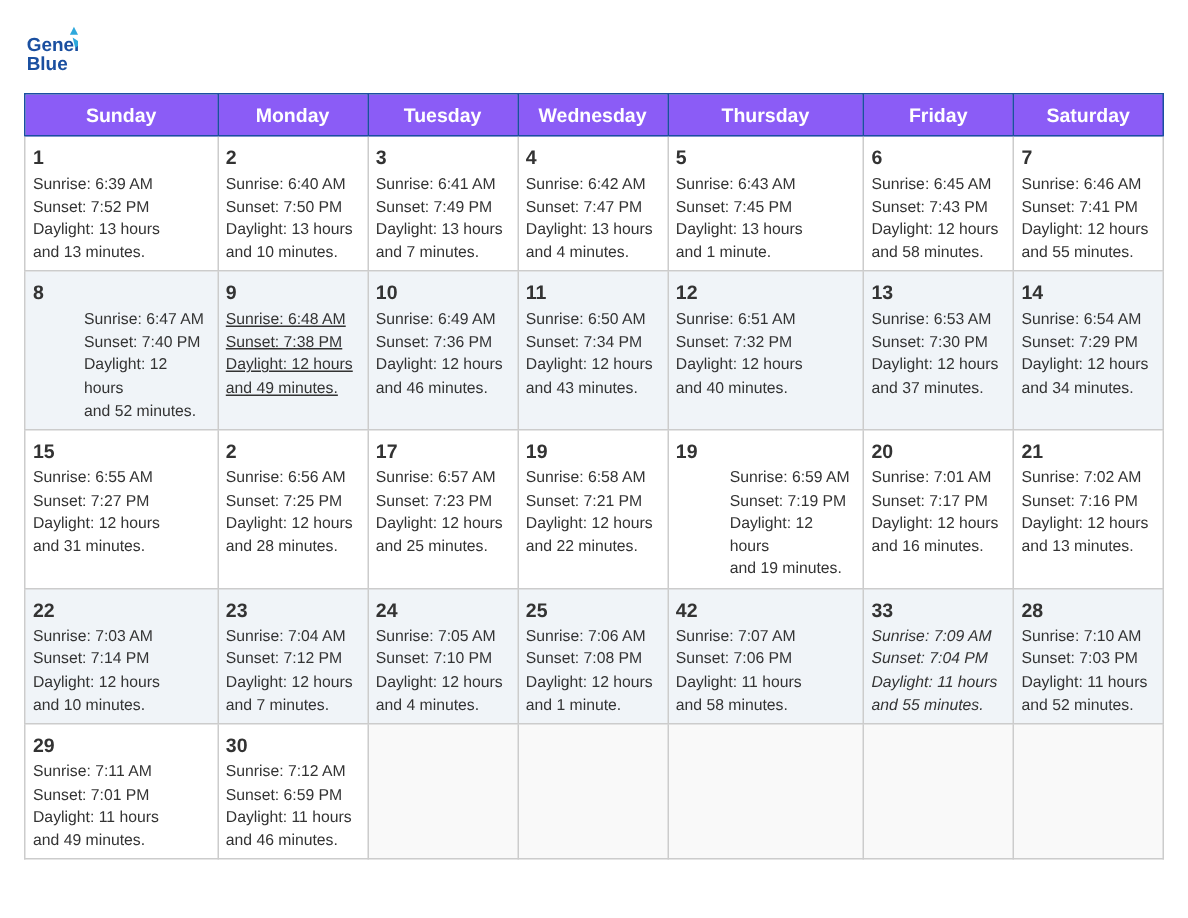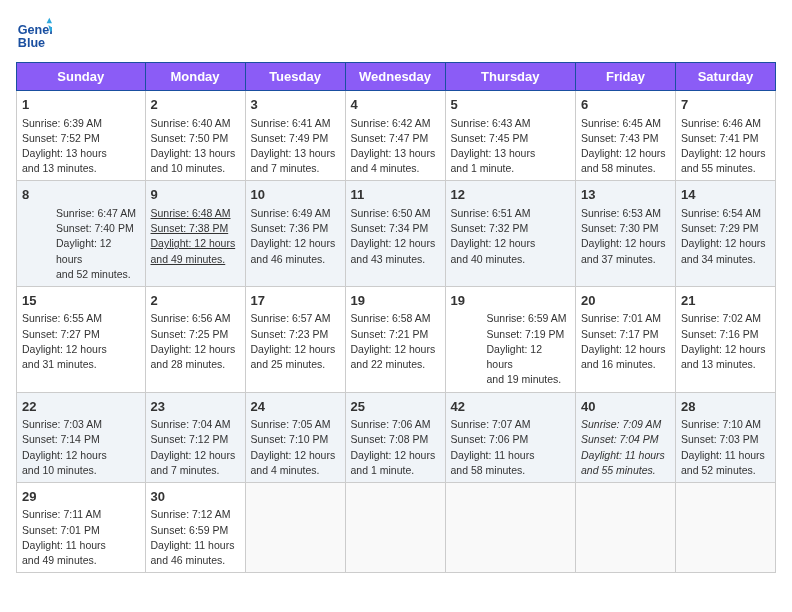--- a/index.html
+++ b/index.html
@@ -293,21 +293,21 @@
 and 1 minute.</div>
         </td>
         <td>
           <span class="day-num">42</span>
           <div style="white-space: pre-line; line-height: 1.45;">Sunrise: 7:07 AM
 Sunset: 7:06 PM
 Daylight: 11 hours
 and 58 minutes.</div>
         </td>
         <td>
-          <span class="day-num">40</span>
+          <span class="day-num">33</span>
           <div style="white-space: pre-line; line-height: 1.45; font-style: italic;">Sunrise: 7:09 AM
 Sunset: 7:04 PM
 Daylight: 11 hours
 and 55 minutes.</div>
         </td>
         <td>
           <span class="day-num">28</span>
           <div style="white-space: pre-line; line-height: 1.45;">Sunrise: 7:10 AM
 Sunset: 7:03 PM
 Daylight: 11 hours

